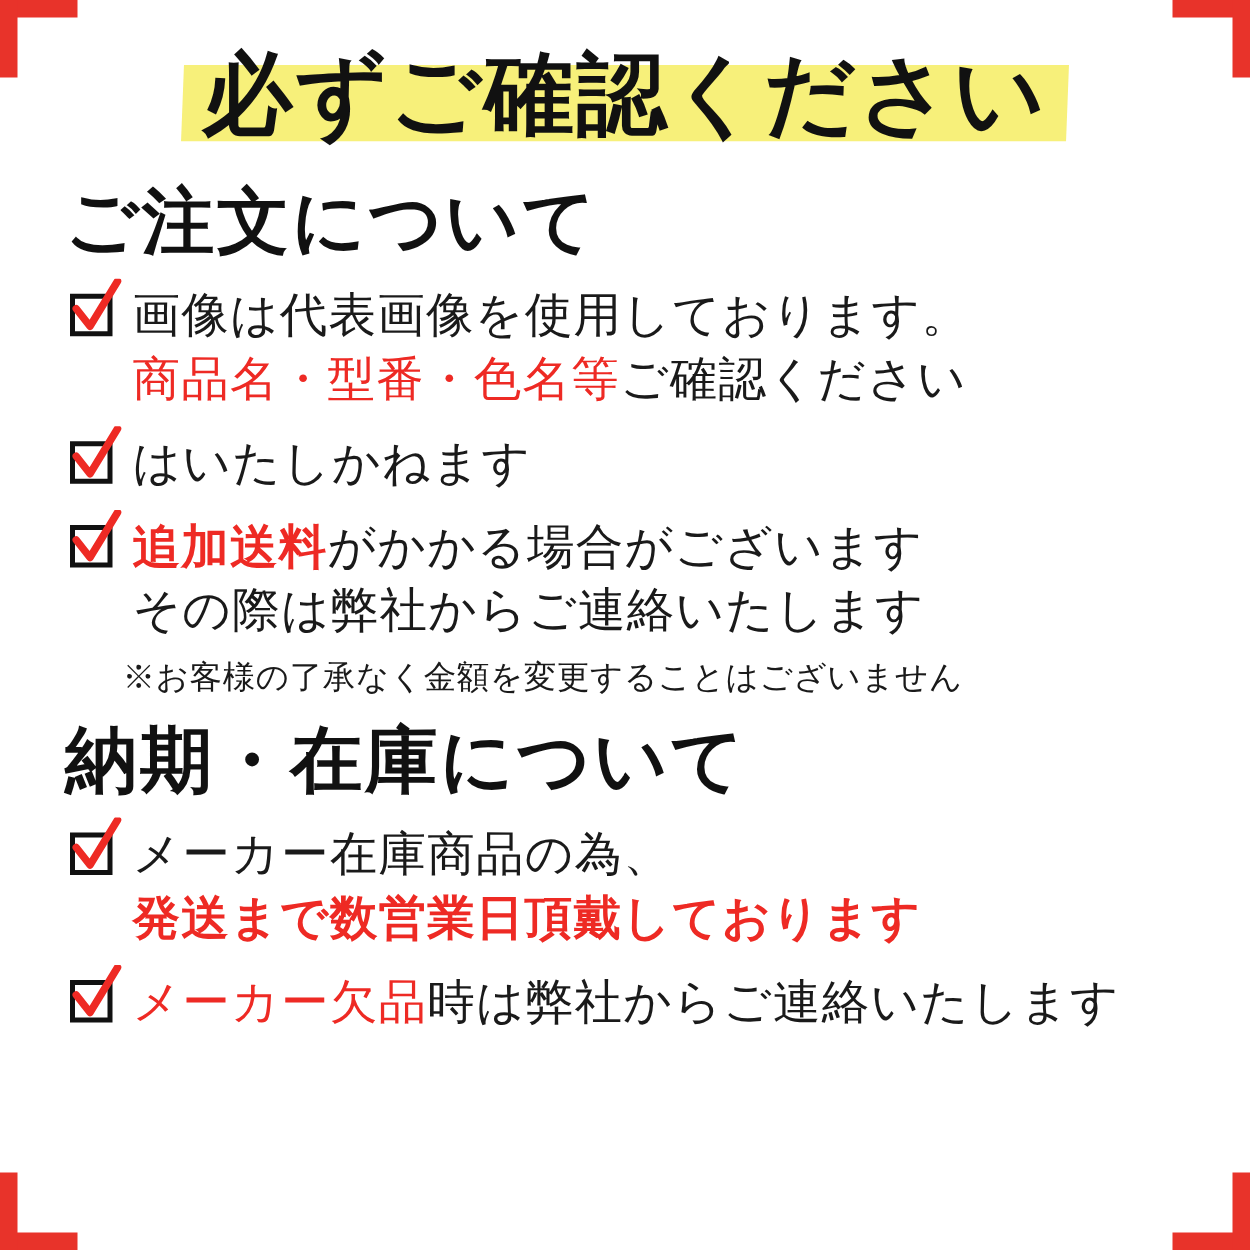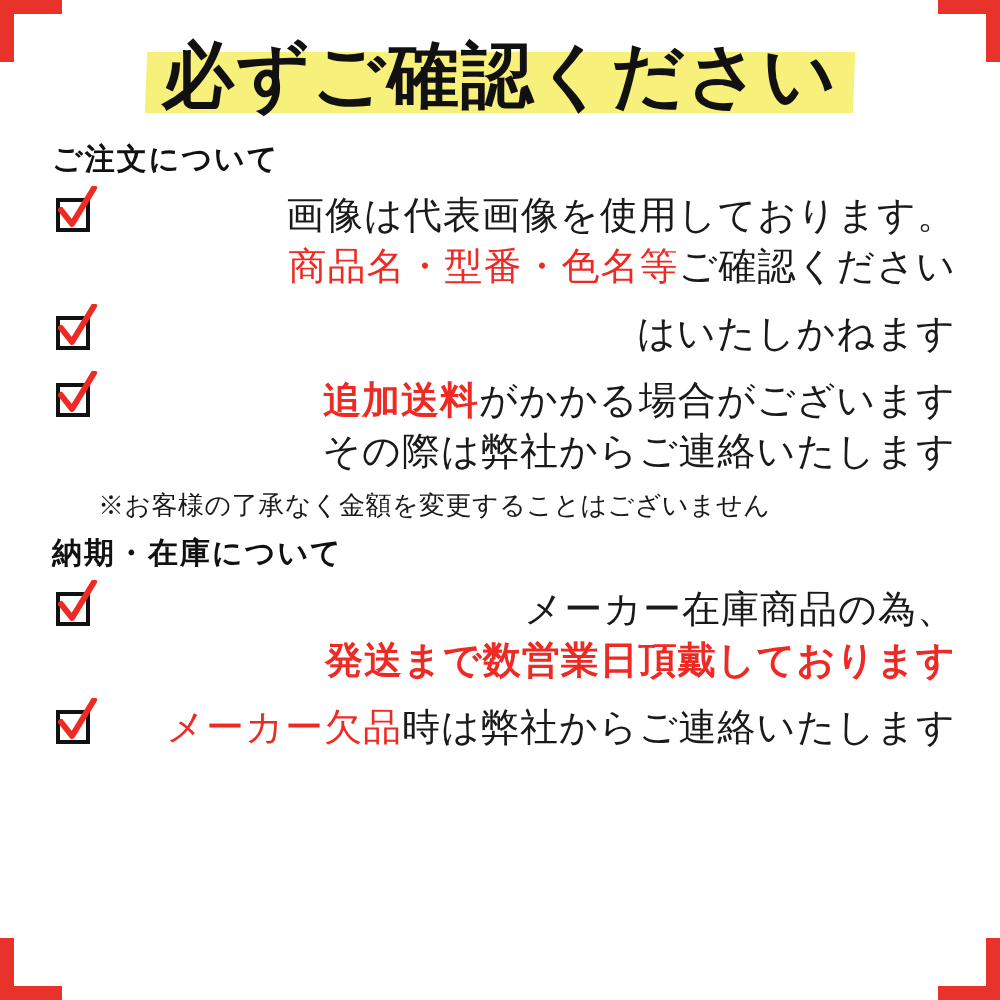--- a/index.html
+++ b/index.html
@@ -68,31 +68,30 @@
     position: relative;
     z-index: 1;
   }
 
   .section {
     margin: 0 0 4px 0;
   }
   .section-head {
     font-family: "DejaVu Serif", "Liberation Serif", serif;
     font-weight: bold;
-    font-size: 30px;
+    font-size: 58px;
     color: #111111;
     letter-spacing: 2px;
     margin: 10px 0 10px 8px;
   }
 
   .item {
     display: flex;
     align-items: flex-start;
     margin: 0 0 16px 8px;
-    text-align: right;
   }
   .check {
     flex: 0 0 auto;
     width: 44px;
     height: 44px;
     position: relative;
     margin: 2px 10px 0 0;
   }
   .check .box {
     position: absolute;

